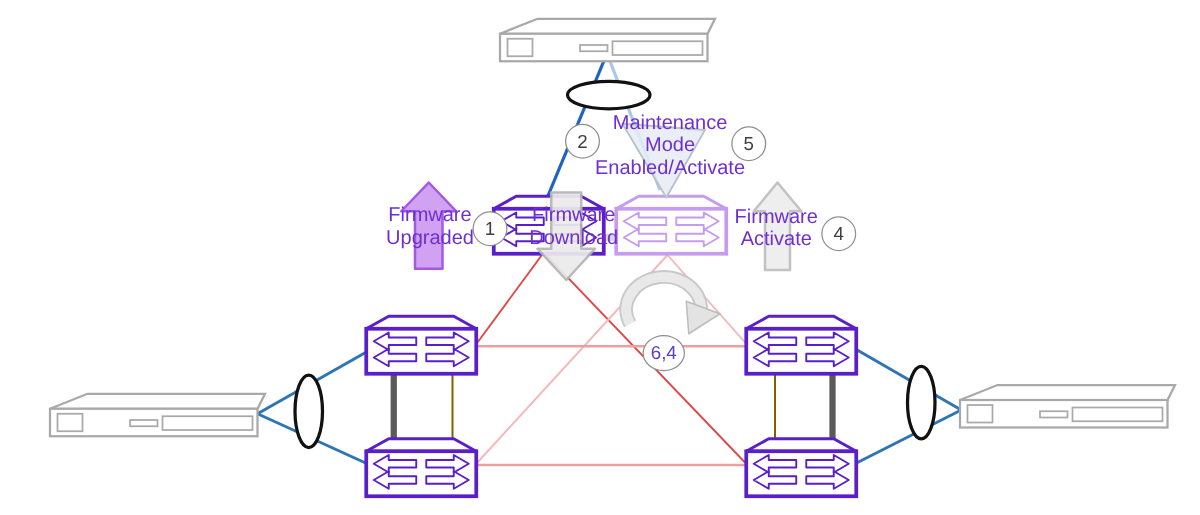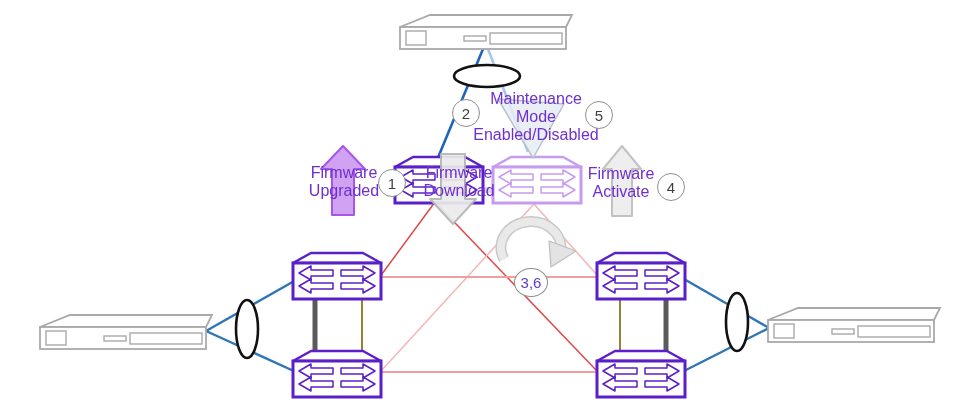--- a/index.html
+++ b/index.html
@@ -109,23 +109,23 @@
       <polygon points="549,241 576,251 551,267" fill="#e3e3e3" stroke="#bdbdbd" stroke-width="1.2" stroke-linejoin="round"></polygon>
     </g>
   </svg>
 
   <div class="label" style="left:289px;top:164px;width:110px;">Firmware
 Upgraded</div>
   <div class="label" style="left:404px;top:164px;width:110px;">Firmware
 Download</div>
   <div class="label" style="left:471px;top:90px;width:130px;">Maintenance
 Mode
-Enabled/Disabled</div>
+Enabled/Activate</div>
   <div class="label" style="left:571px;top:165px;width:100px;">Firmware
 Activate</div>
 
   <div class="step" style="left:378px;top:169px;width:28px;height:28px;">1</div>
   <div class="step" style="left:452px;top:99px;width:28px;height:28px;">2</div>
   <div class="step" style="left:585px;top:101px;width:28px;height:28px;">5</div>
   <div class="step" style="left:657px;top:173px;width:28px;height:28px;">4</div>
-  <div class="step purple" style="left:514px;top:268px;width:34px;height:29px;border-radius:50% / 50%;">3,6</div>
+  <div class="step purple" style="left:514px;top:268px;width:34px;height:29px;border-radius:50% / 50%;">6,4</div>
 
 </div>
 
 </body></html>

